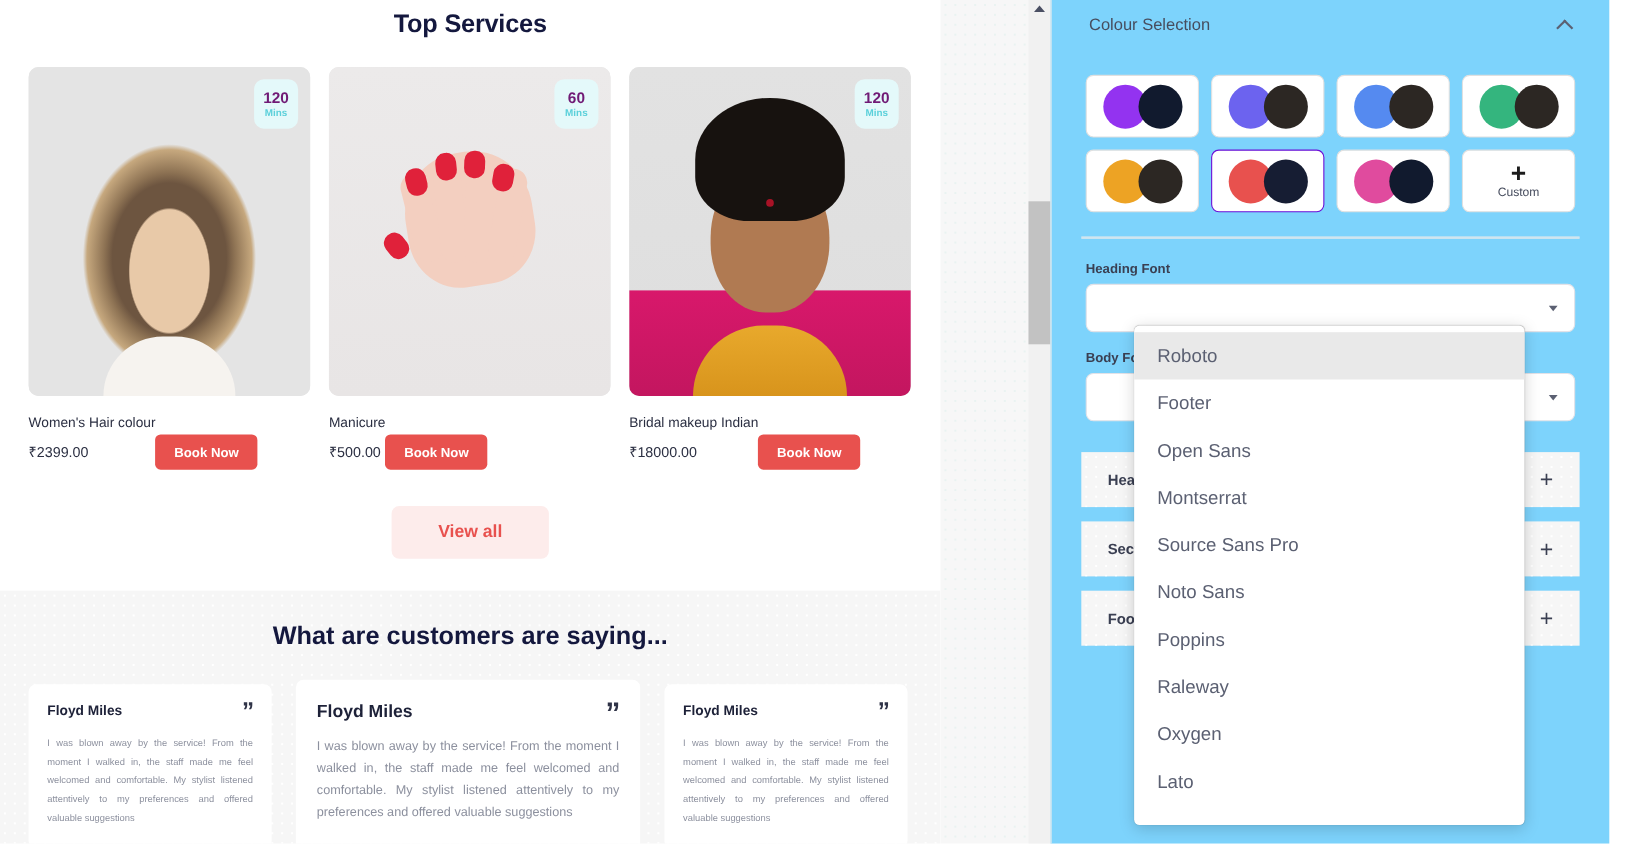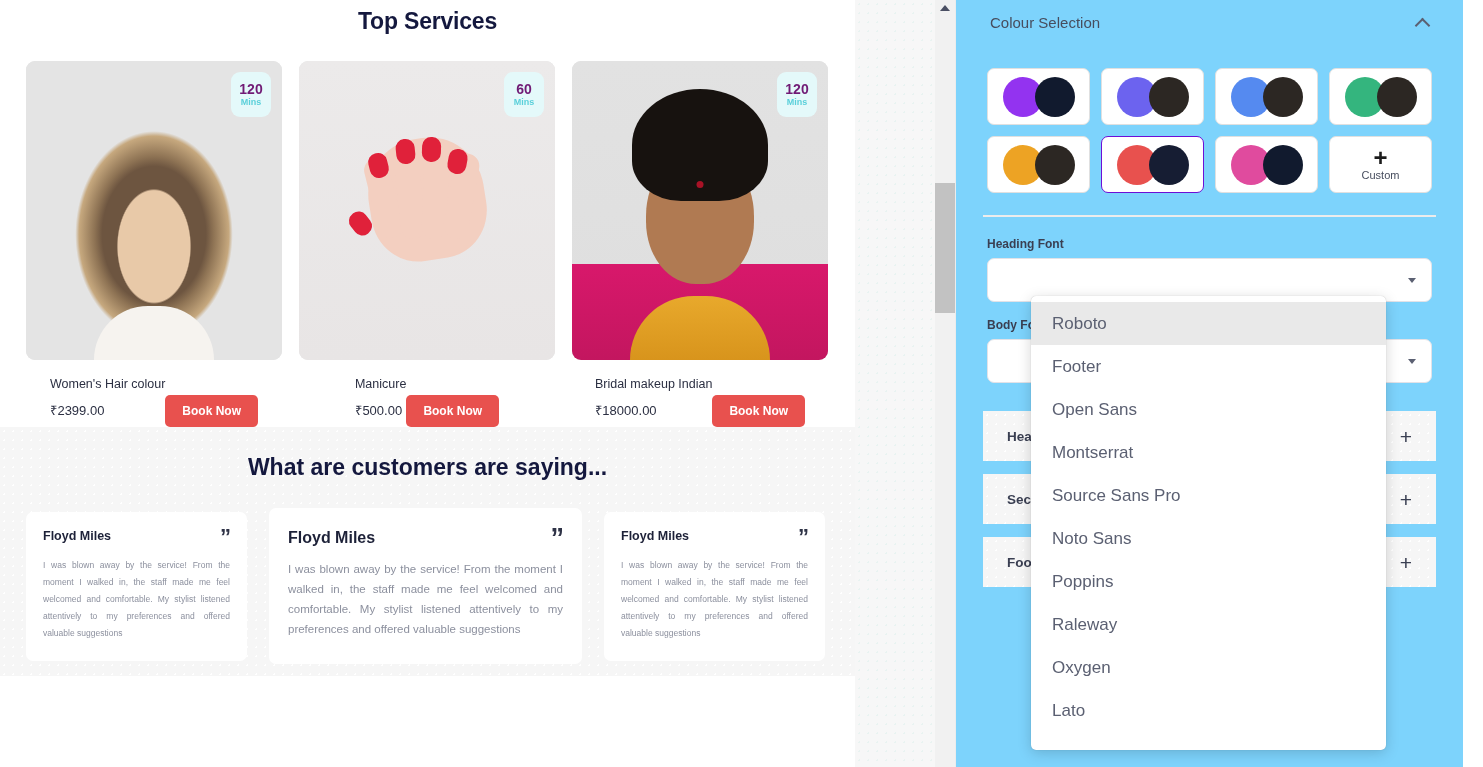--- a/index.html
+++ b/index.html
@@ -54,21 +54,21 @@
       width:108px; height:136px; background:#b07a52; border-radius:50% 50% 46% 46%; }
   .ph3 .hair { position:absolute; left:50%; top:28%; transform:translate(-50%,-50%);
       width:136px; height:112px; background:#17120f; border-radius:50% 50% 36% 36%; }
   .ph3 .saree { position:absolute; left:0; right:0; bottom:0; height:96px;
       background: linear-gradient(#d8186b,#c3165f); }
   .ph3 .gold { position:absolute; left:50%; bottom:0; transform:translateX(-50%);
       width:140px; height:64px; background: linear-gradient(#e8a92c,#d8941c); border-radius:70px 70px 0 0; }
   .ph3 .bindi { position:absolute; left:50%; top:40%; transform:translateX(-50%);
       width:7px; height:7px; border-radius:50%; background:#a81226; }
 
-  .svc-meta { display:flex; justify-content:center; align-items:flex-start; margin-top:16px; }
+  .svc-meta { display:flex; justify-content:flex-start; align-items:flex-start; margin-top:16px; }
   .svc-name { font-size:12.5px; color:#2b2f42; line-height:1.35; }
   .svc-price { font-size:13px; color:#2b2f42; margin-top:8px; }
   .book-btn {
     background:#e8514e; color:#ffffff; border:none; border-radius:5px;
     font-size:12px; font-weight:700; padding:9px 17px; cursor:pointer;
     font-family:"Liberation Sans", sans-serif; margin-top:19px; white-space:nowrap;
   }
   .viewall-wrap { display:flex; justify-content:center; margin-top:33px; padding-bottom:29px; }
   .viewall-btn {
     background:#fdeceb; color:#e8514e; border:none; border-radius:7px;
@@ -252,20 +252,23 @@
             <div>
               <div class="svc-name">Bridal makeup Indian</div>
               <div class="svc-price">₹18000.00</div>
             </div>
             <button class="book-btn">Book Now</button>
           </div>
         </div>
 
       </div>
 
+      <div class="viewall-wrap">
+        <button class="viewall-btn">View all</button>
+      </div>
     </div>
 
     <div class="sec-testi">
       <div class="testi-title">What are customers are saying...</div>
       <div class="testi-row">
 
         <div class="testi-card testi-small">
           <div class="testi-head">
             <span class="testi-name">Floyd Miles</span>
             <span class="quote">”</span>

